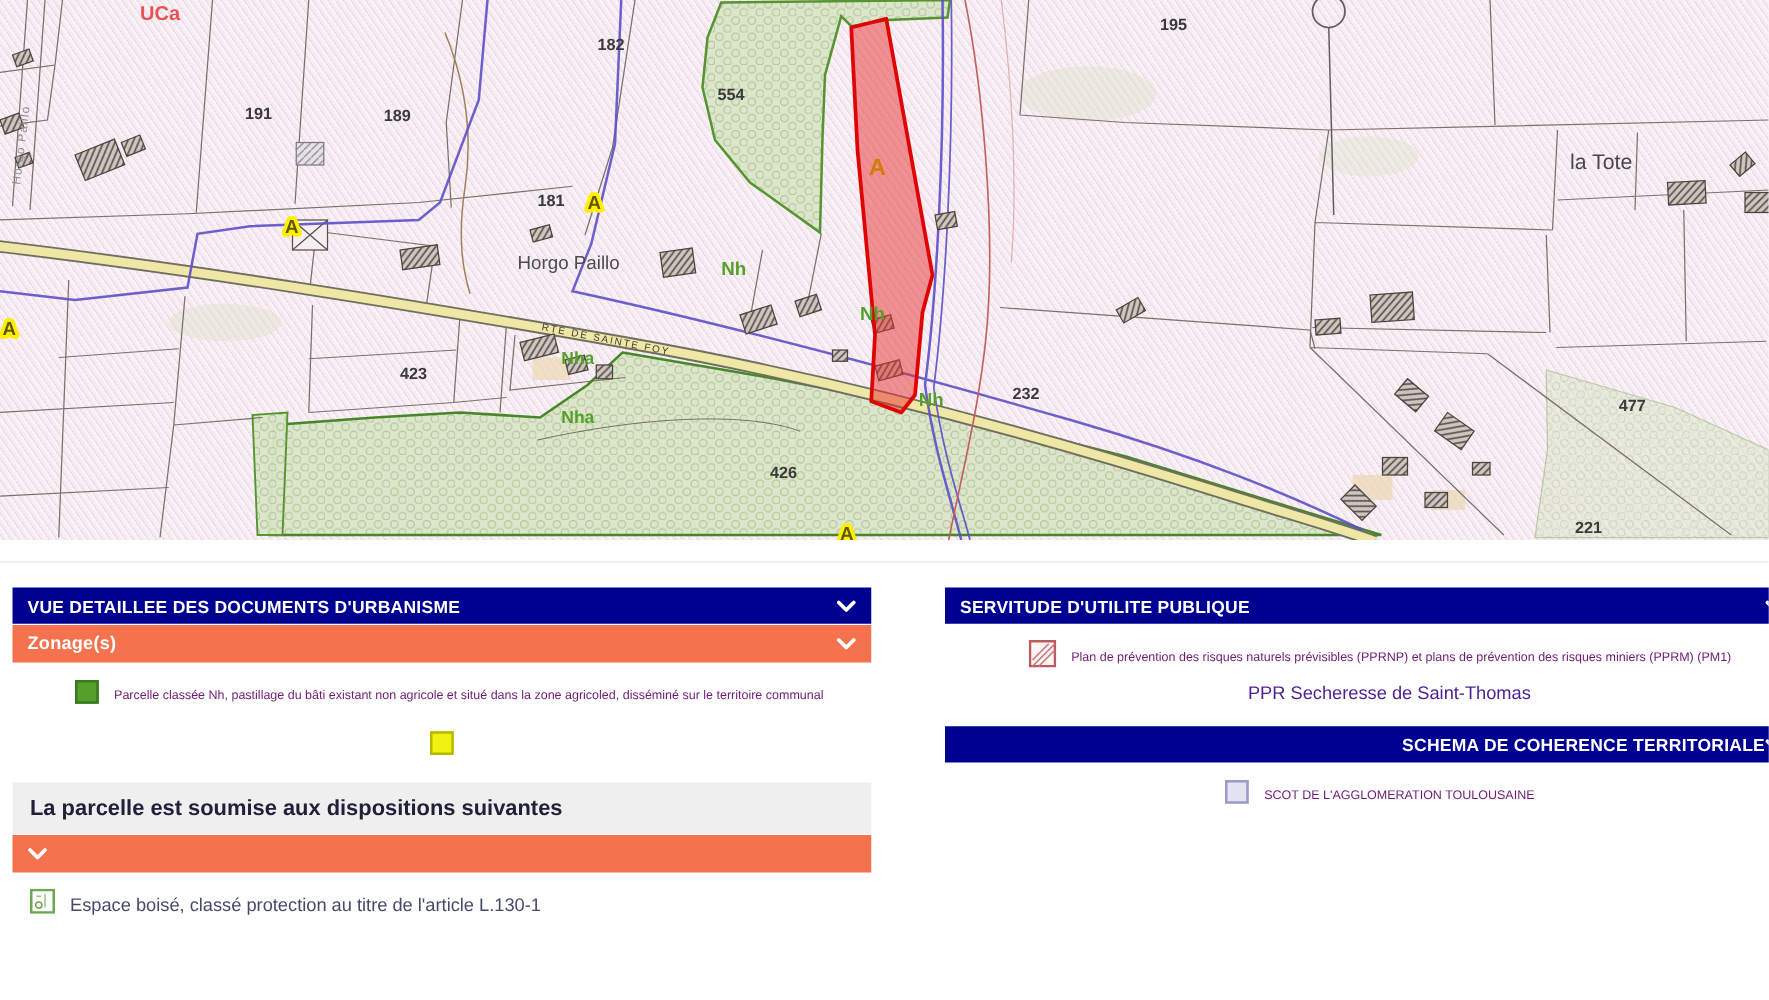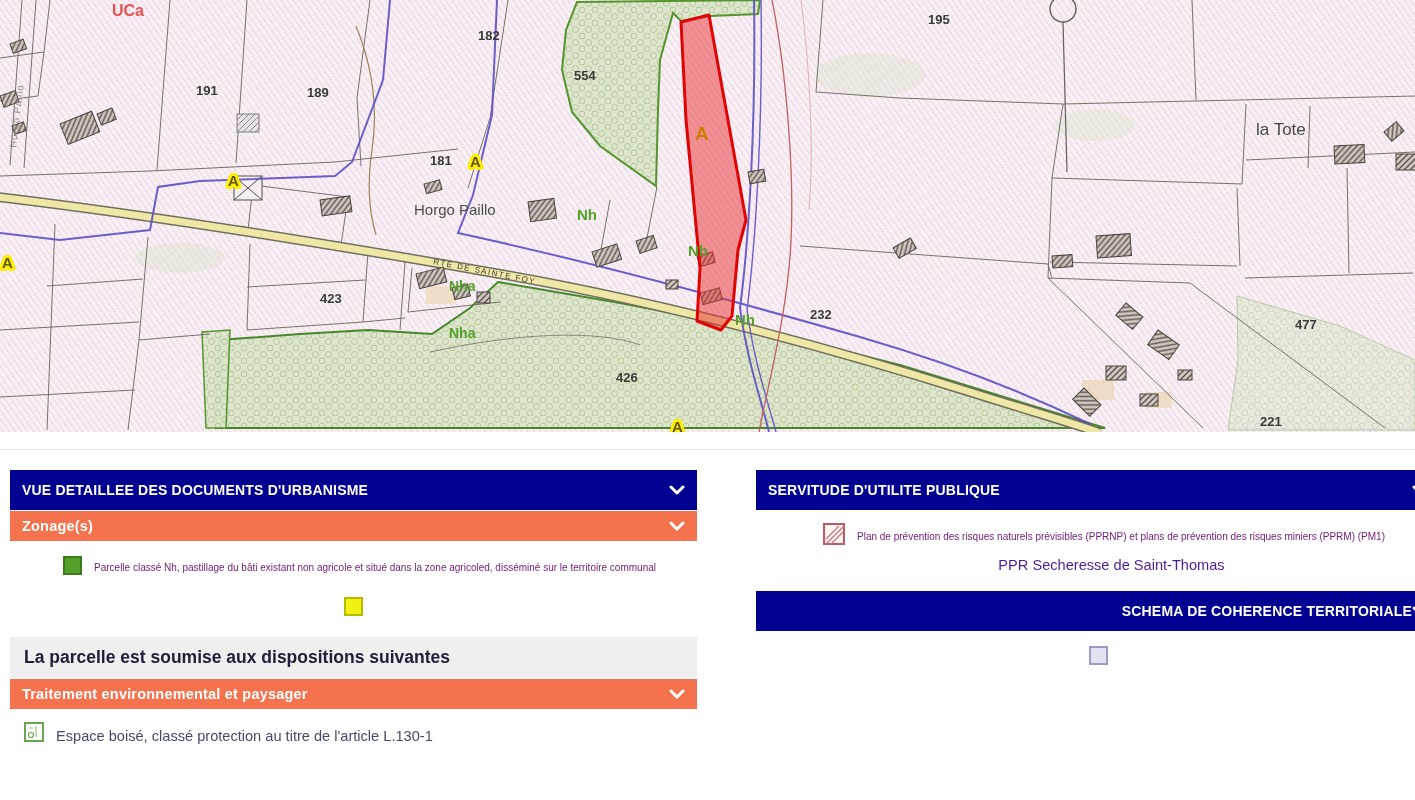--- a/index.html
+++ b/index.html
@@ -25,21 +25,21 @@
   .ml-road{font-size:8px;fill:#3f3b35;letter-spacing:1.5px;}
 
   .divider{position:absolute;top:449px;left:0;width:1415px;height:1px;background:#e8e8e8;}
 
   
   .panel-col{position:absolute;top:470px;}
   .col-left{left:10px;width:687px;}
   .col-right{left:756px;width:684px;}
 
   .hdr{display:flex;align-items:center;justify-content:space-between;
-       color:#fff;height:40px;padding:0 12px;box-sizing:border-box;cursor:pointer;}
+       color:#fff;height:29px;padding:0 12px;box-sizing:border-box;cursor:pointer;}
   .hdr .hlabel{font-size:14px;font-weight:bold;letter-spacing:.2px;}
   .hdr.blue{background:#000091;}
   .hdr.orange{background:#f4724e;margin-top:1px;height:30px;}
   .hdr.orange .hlabel{font-weight:600;font-size:14.5px;}
   .chev{display:inline-flex;flex:0 0 auto;}
 
   .legend-line{margin:13px 0 0 12px;font-size:10px;line-height:28px;color:#701a75;text-align:center;}
   .swatch{display:inline-block;width:19px;height:19px;vertical-align:-4px;
           margin-right:12px;box-sizing:border-box;}
   .swatch.green{background:#54a02b;border:2px solid #3b7a1c;}
@@ -229,28 +229,27 @@
 
     <div class="hdr orange">
       <span class="hlabel">Zonage(s)</span>
       <span class="chev">
         <svg width="16" height="10" viewBox="0 0 16 10">
             <path d="M2,2 L8,8 L14,2" stroke="#fff" stroke-width="3" fill="none" stroke-linecap="round" stroke-linejoin="round"></path>
           </svg>
       </span>
     </div>
 
-    <p class="legend-line"><span class="swatch green"></span><span>Parcelle classé Nh, pastillage du bâti existant non agricole et situé dans la zone agricoled, disséminé sur le territoire communal</span></p>
+    <p class="legend-line"><span class="swatch green"></span><span>Parcelle classée Nh, pastillage du bâti existant non agricole et situé dans la zone agricoled, disséminé sur le territoire communal</span></p>
 
     <p class="legend-line"><span class="swatch yellow"></span></p>
 
     <div class="gray-bar">La parcelle est soumise aux dispositions suivantes</div>
 
     <div class="hdr orange">
-      <span class="hlabel">Traitement environnemental et paysager</span>
       <span class="chev">
         <svg width="16" height="10" viewBox="0 0 16 10">
             <path d="M2,2 L8,8 L14,2" stroke="#fff" stroke-width="3" fill="none" stroke-linecap="round" stroke-linejoin="round"></path>
           </svg>
       </span>
     </div>
 
     <div class="ebc-item">
       <span class="icon-box">
         <svg width="20" height="20" viewBox="0 0 20 20">
@@ -287,16 +286,16 @@
 
     <div class="hdr blue" style="margin-top:12px;justify-content:flex-end;">
       <span class="hlabel">SCHEMA DE COHERENCE TERRITORIALE</span>
       <span class="chev">
         <svg width="16" height="10" viewBox="0 0 16 10">
             <path d="M2,2 L8,8 L14,2" stroke="#fff" stroke-width="3" fill="none" stroke-linecap="round" stroke-linejoin="round"></path>
           </svg>
       </span>
     </div>
 
-    <p class="legend-line"><span class="swatch scot"></span></p>
+    <p class="legend-line"><span class="swatch scot"></span><span>SCOT DE L'AGGLOMERATION TOULOUSAINE</span></p>
   </div>
 
 </div>
 
 </body></html>

